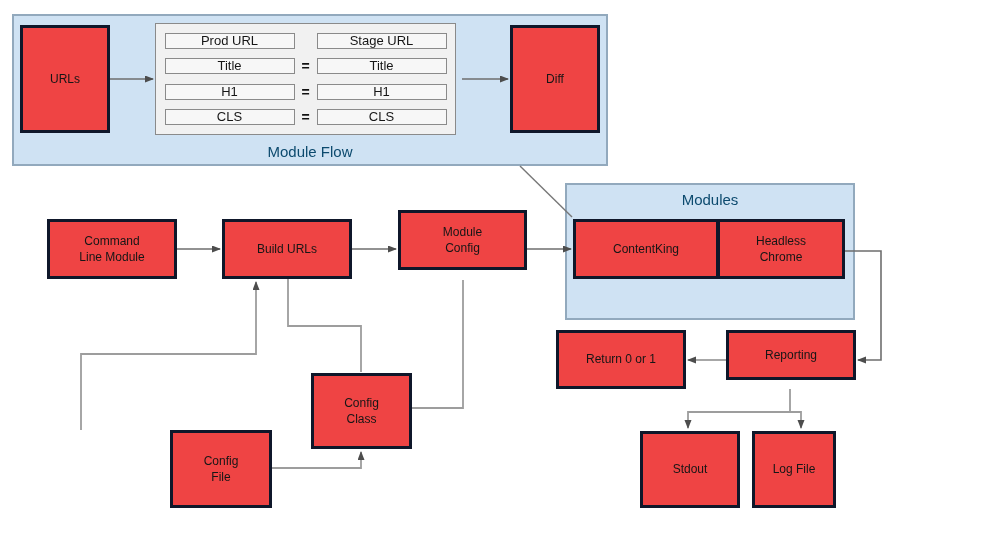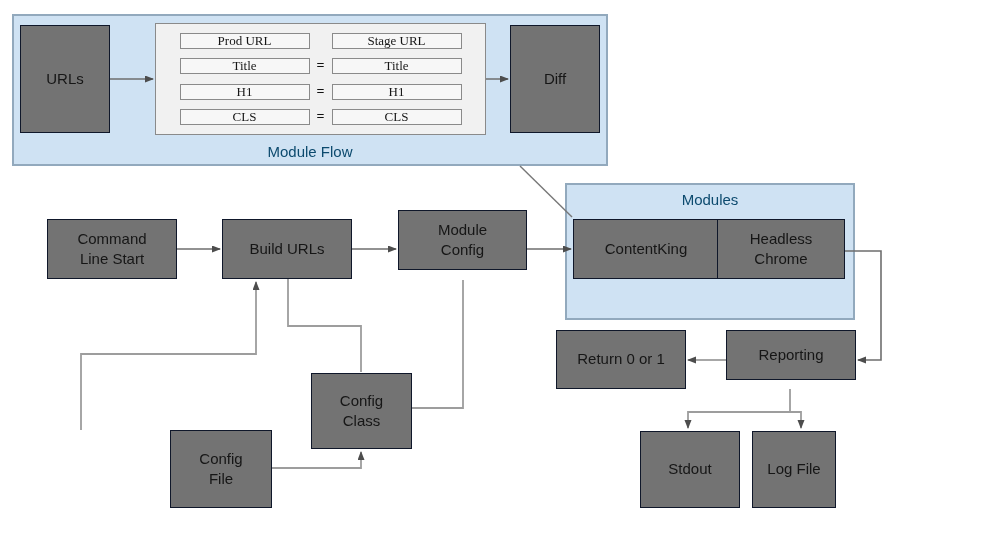--- a/index.html
+++ b/index.html
@@ -22,26 +22,26 @@
     z-index:1;
   }
   .group-label{
     position:absolute;left:0;right:0;
     text-align:center;
     font-size:15px;
     color:#0c4a6e;
   }
   .node{
     position:absolute;
-    background:#737373;
-    border:1px solid #0f172a;
+    background:#ef4444;
+    border:3px solid #0f172a;
     box-sizing:border-box;
     display:flex;align-items:center;justify-content:center;
     text-align:center;
-    font-size:15px;line-height:1.35;
+    font-size:12px;line-height:1.35;
     white-space:pre-line;
     z-index:10;
   }
   .cmp-table{
     position:absolute;
     background:#f1f1f1;
     border:1px solid #8a8a8a;
     box-sizing:border-box;
     display:flex;flex-direction:column;
     justify-content:space-evenly;
@@ -96,21 +96,21 @@
     <path d="M412,408 H463 V280" stroke="#9d9d9d" stroke-width="1.8" fill="none"></path>
   </svg>
 
   <div class="group" style="left:12px;top:14px;width:596px;height:152px;">
     <div class="group-label" style="bottom:4px;">Module Flow</div>
   </div>
 
   <div class="node" style="left:20px;top:25px;width:90px;height:108px;">URLs</div>
   <div class="node" style="left:510px;top:25px;width:90px;height:108px;">Diff</div>
 
-  <div class="cmp-table" style="left:155px;top:23px;width:331px;height:112px;font-family:Liberation Serif, serif;">
+  <div class="cmp-table" style="left:155px;top:23px;width:301px;height:112px;">
     <div class="cmp-row">
       <div class="cmp-cell">Prod URL</div>
       <div class="cmp-eq"></div>
       <div class="cmp-cell">Stage URL</div>
     </div>
     <div class="cmp-row">
       <div class="cmp-cell">Title</div>
       <div class="cmp-eq">=</div>
       <div class="cmp-cell">Title</div>
     </div>
@@ -127,21 +127,21 @@
   </div>
 
   <div class="group" style="left:565px;top:183px;width:290px;height:137px;">
     <div class="group-label" style="top:6px;">Modules</div>
   </div>
   <div class="node" style="left:573px;top:219px;width:146px;height:60px;">ContentKing</div>
   <div class="node" style="left:717px;top:219px;width:128px;height:60px;">Headless
 Chrome</div>
 
   <div class="node" style="left:47px;top:219px;width:130px;height:60px;">Command
-Line Start</div>
+Line Module</div>
   <div class="node" style="left:222px;top:219px;width:130px;height:60px;">Build URLs</div>
   <div class="node" style="left:398px;top:210px;width:129px;height:60px;">Module
 Config</div>
 
   <div class="node" style="left:556px;top:330px;width:130px;height:59px;">Return 0 or 1</div>
   <div class="node" style="left:726px;top:330px;width:130px;height:50px;">Reporting</div>
   <div class="node" style="left:640px;top:431px;width:100px;height:77px;">Stdout</div>
   <div class="node" style="left:752px;top:431px;width:84px;height:77px;">Log File</div>
 
   <div class="node" style="left:170px;top:430px;width:102px;height:78px;">Config

